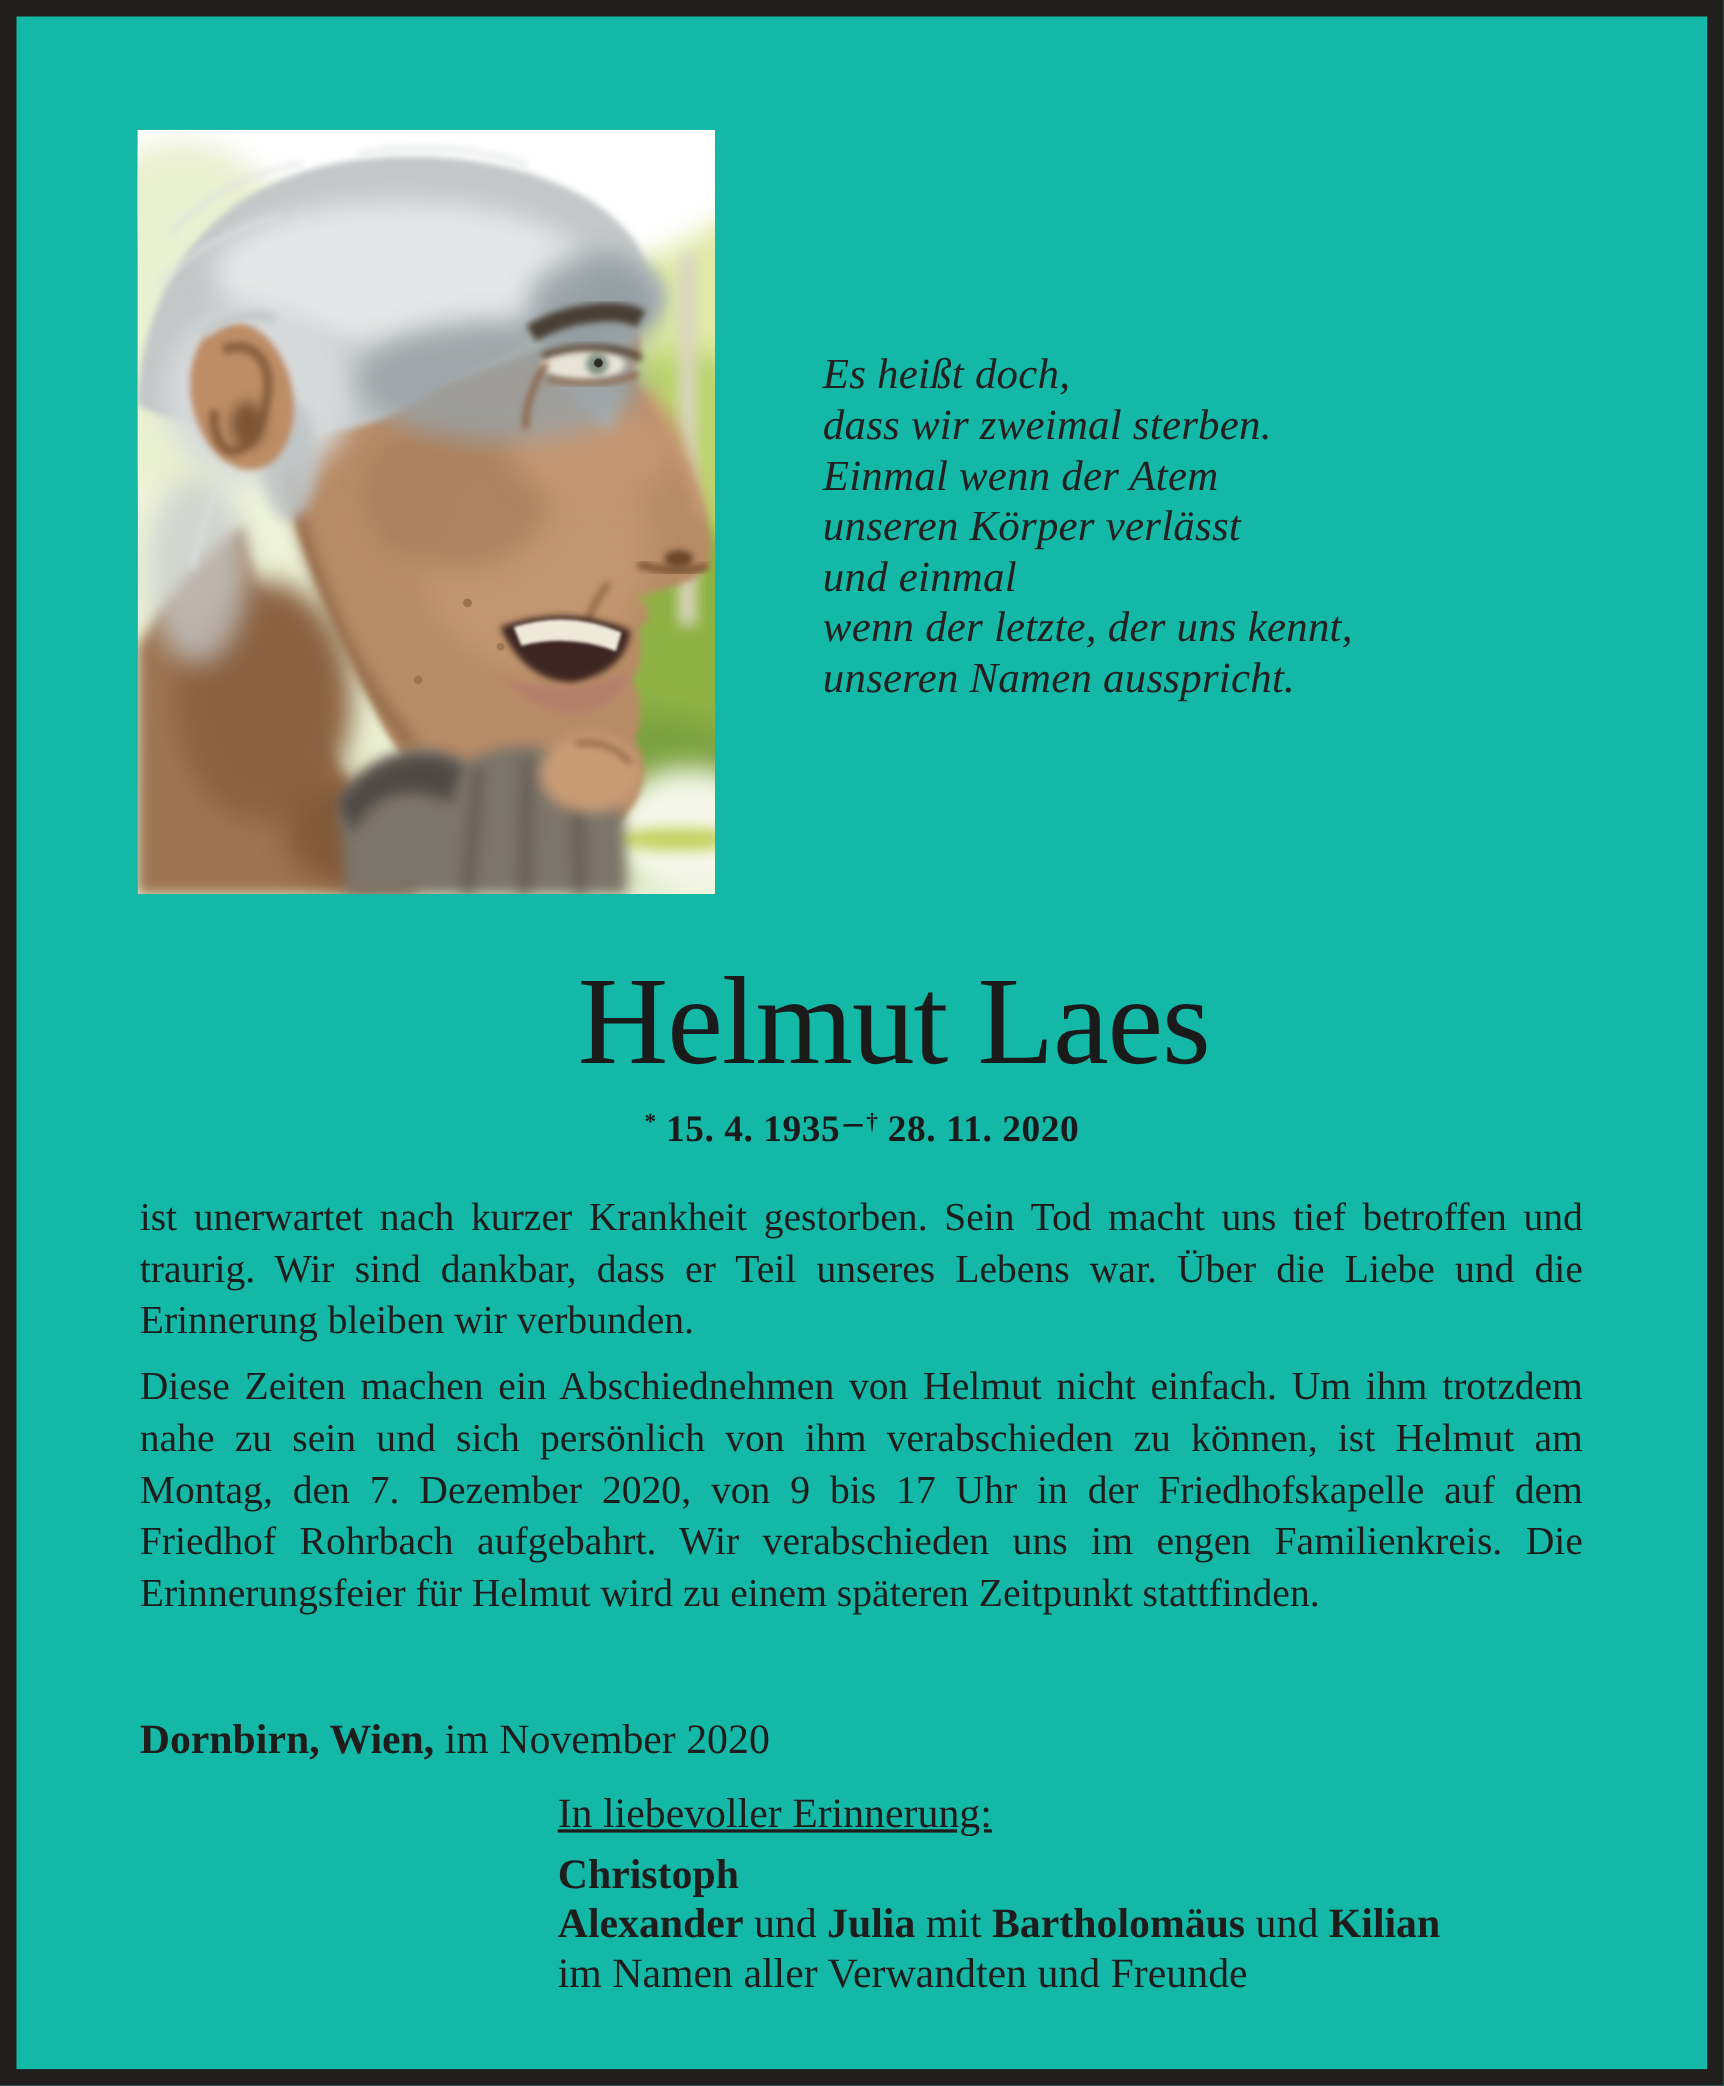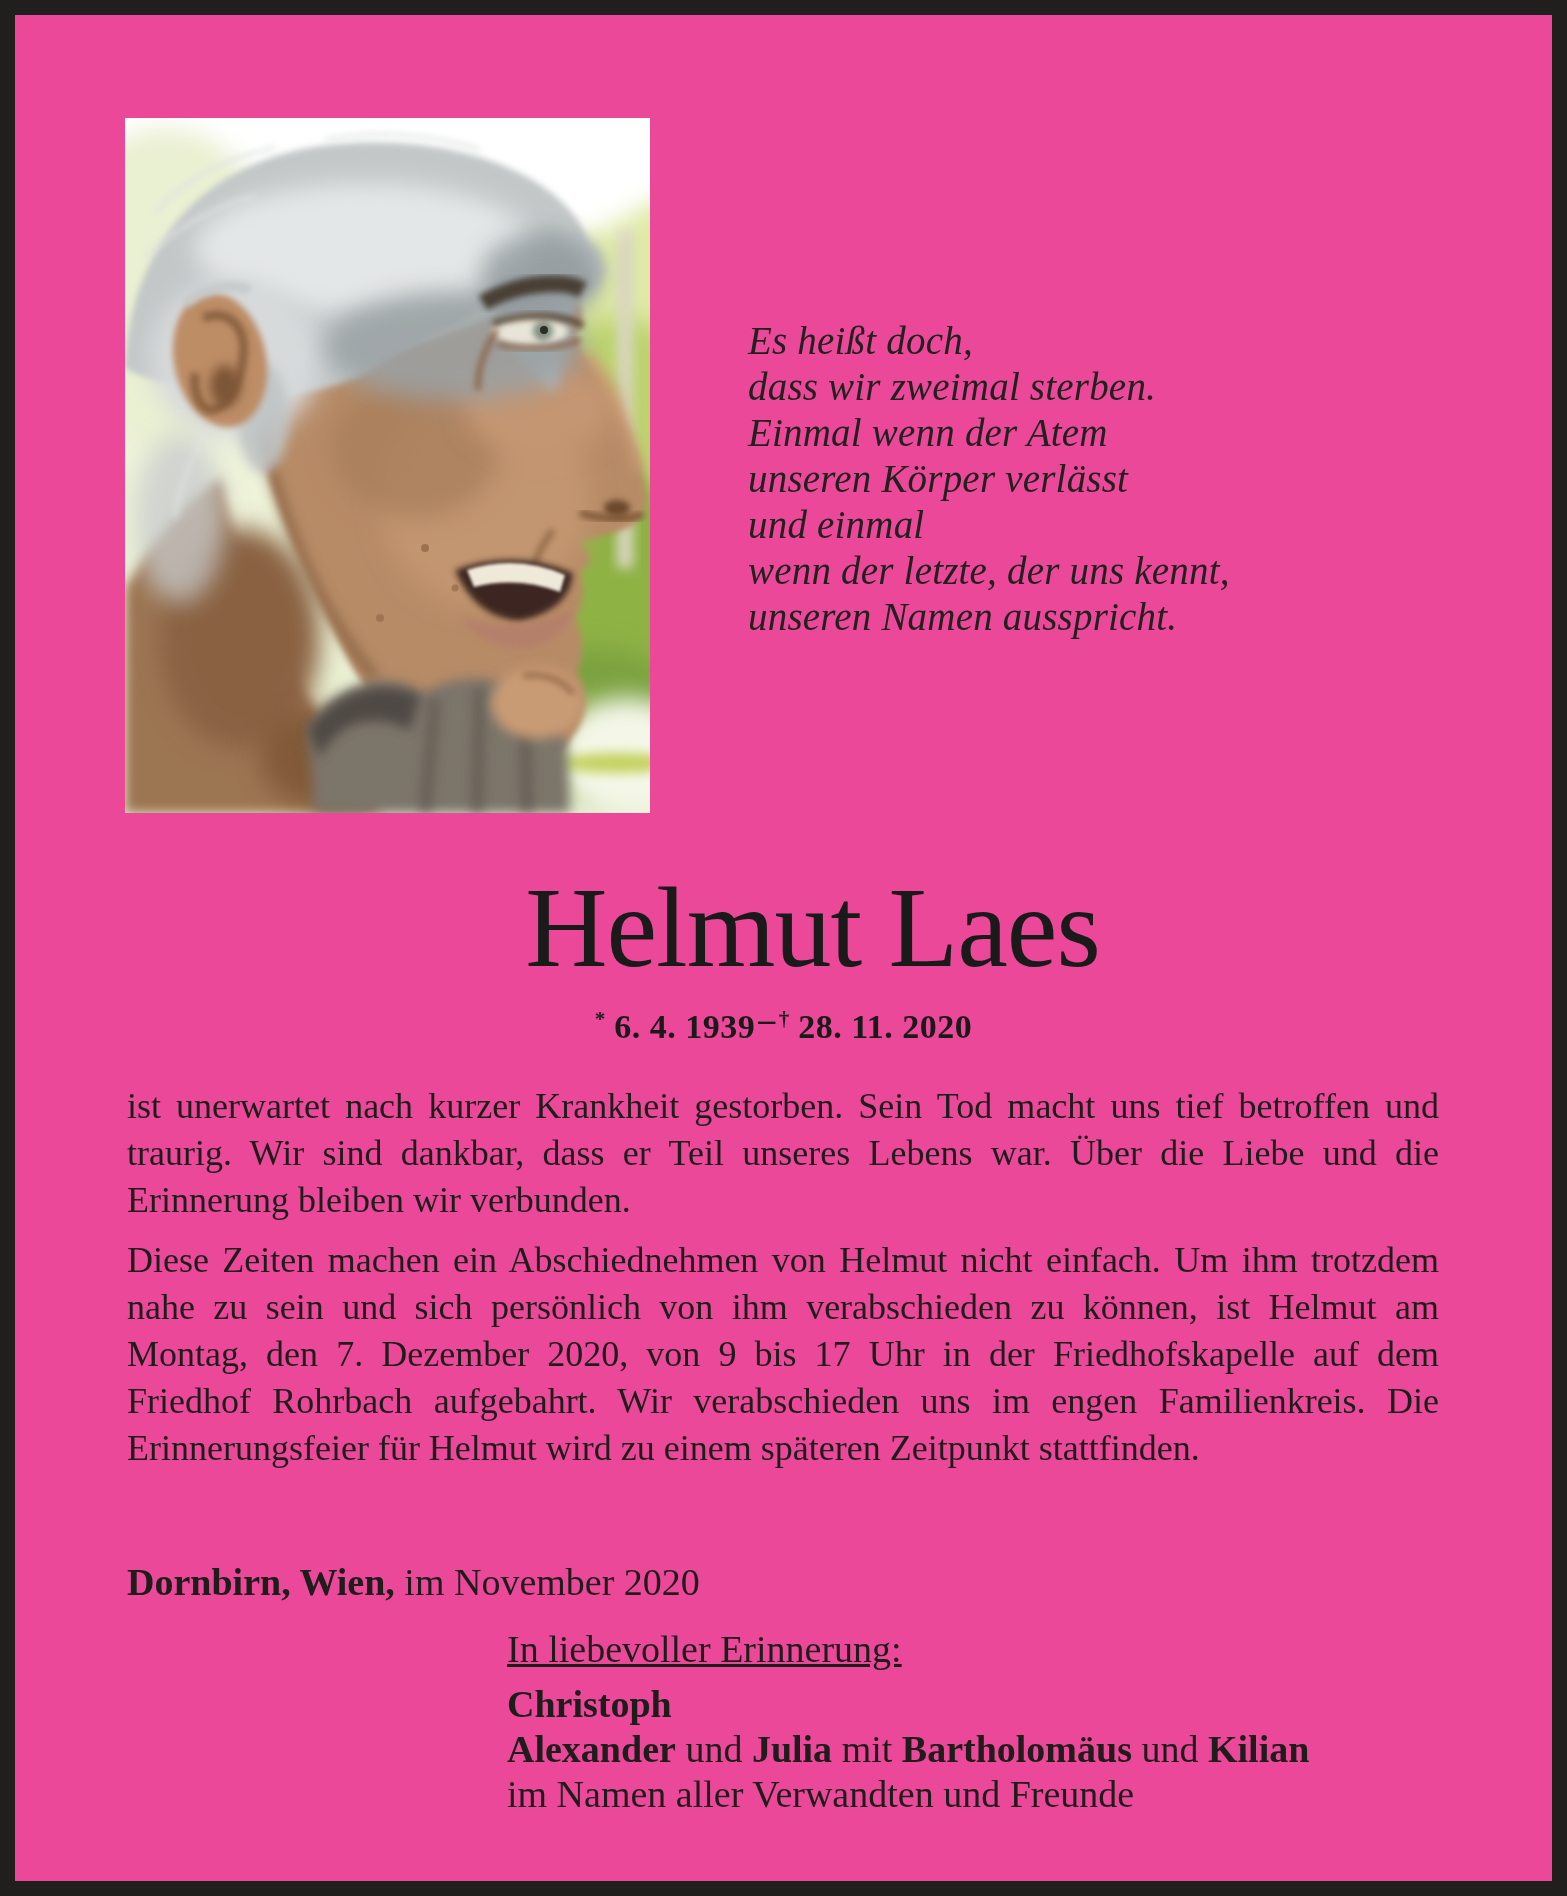--- a/index.html
+++ b/index.html
@@ -1,20 +1,20 @@
 <!DOCTYPE html>
 <html><head>
 <meta charset="utf-8">
 <style>
   html,body{margin:0;padding:0;background:#3a3a3a;}
   .page{
     position:relative;
     width:1567px;height:1896px;
     box-sizing:border-box;
-    background:#ec4899;
+    background:#14b8a6;
     border:15px solid #211e1e;
     font-family:"Liberation Serif", serif;
     color:#1e1d1c;
     overflow:hidden;
   }
   .photo{
     position:absolute;left:110px;top:103px;width:525px;height:695px;
     overflow:hidden;
   }
   .poem{
@@ -161,21 +161,21 @@
     <div>unseren Körper verlässt</div>
     <div>und einmal</div>
     <div>wenn der letzte, der uns kennt,</div>
     <div>unseren Namen ausspricht.</div>
   </div>
 
   <h1 class="name">Helmut Laes</h1>
 
   <div class="dates">
     <span class="sym">*</span>
-    <span>6. 4. 1939</span><span class="dash">–</span><span class="sym">†</span>
+    <span>15. 4. 1935</span><span class="dash">–</span><span class="sym">†</span>
     <span>28. 11. 2020</span>
   </div>
 
   <div class="bodytext">
     <p>ist unerwartet nach kurzer Krankheit gestorben. Sein Tod macht uns tief betroffen und traurig. Wir sind dankbar, dass er Teil unseres Lebens war. Über die Liebe und die Erinnerung bleiben wir verbunden.</p>
     <p>Diese Zeiten machen ein Abschiednehmen von Helmut nicht einfach. Um ihm trotzdem nahe zu sein und sich persönlich von ihm verabschieden zu können, ist Helmut am Montag, den 7. Dezember 2020, von 9 bis 17 Uhr in der Friedhofskapelle auf dem Friedhof Rohrbach aufgebahrt. Wir verab­schieden uns im engen Familienkreis. Die Erinnerungsfeier für Helmut wird zu einem späteren Zeitpunkt stattfinden.</p>
   </div>
 
   <div class="dateline">
     <span class="b">Dornbirn, Wien,</span>

